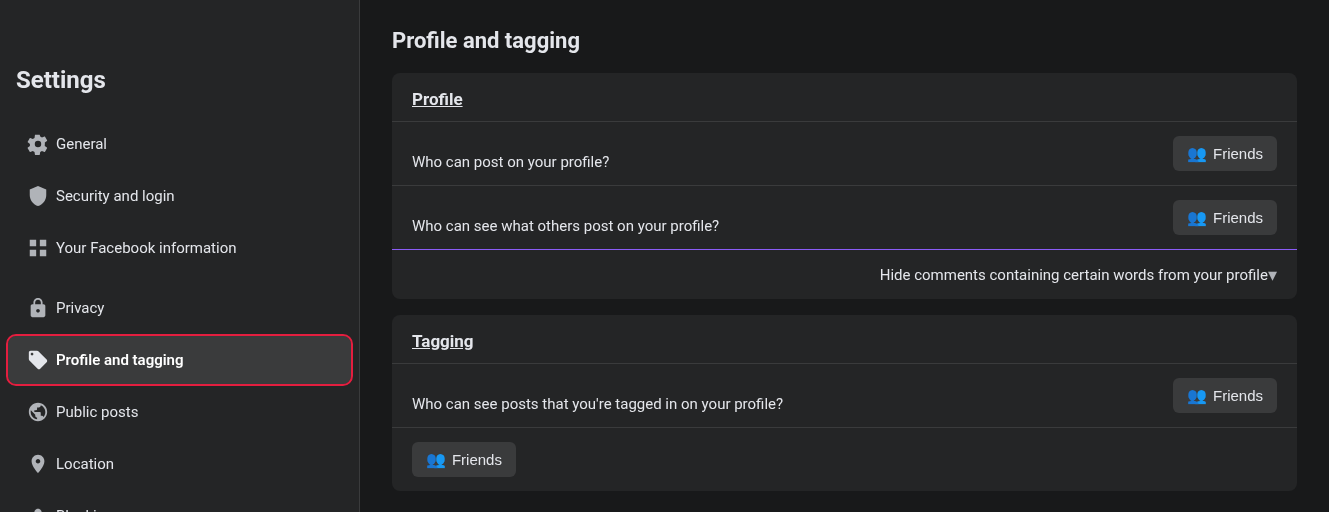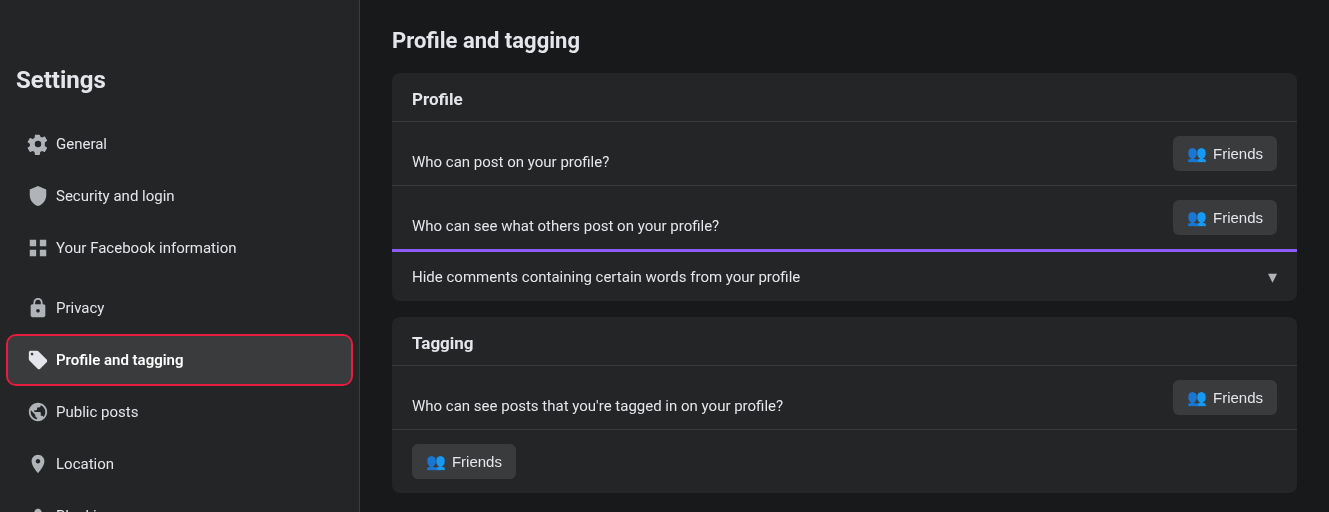--- a/index.html
+++ b/index.html
@@ -97,20 +97,21 @@
       border-radius: 8px;
       margin-bottom: 16px;
       overflow: hidden;
     }
 
     .section-header {
       font-size: 17px;
       font-weight: 700;
       color: #e4e6eb;
       padding: 16px 20px 12px 20px;
+      text-decoration: underline;
     }
 
     .section-row {
       display: flex;
       align-items: flex-end;
       justify-content: space-between;
       padding: 14px 20px;
       border-top: 1px solid #3a3b3c;
     }
 
@@ -135,23 +136,23 @@
       white-space: nowrap;
     }
 
     .friends-icon {
       font-size: 16px;
     }
 
     .expand-row {
       display: flex;
       align-items: center;
-      justify-content: space-between;
+      justify-content: flex-end;
       padding: 14px 20px;
-      border-top: 3px solid #8b5cf6;
+      border-top: 1px solid #8b5cf6;
       cursor: pointer;
     }
 
     .expand-label {
       font-size: 15px;
       color: #e4e6eb;
     }
 
     .chevron-icon {
       color: #b0b3b8;

